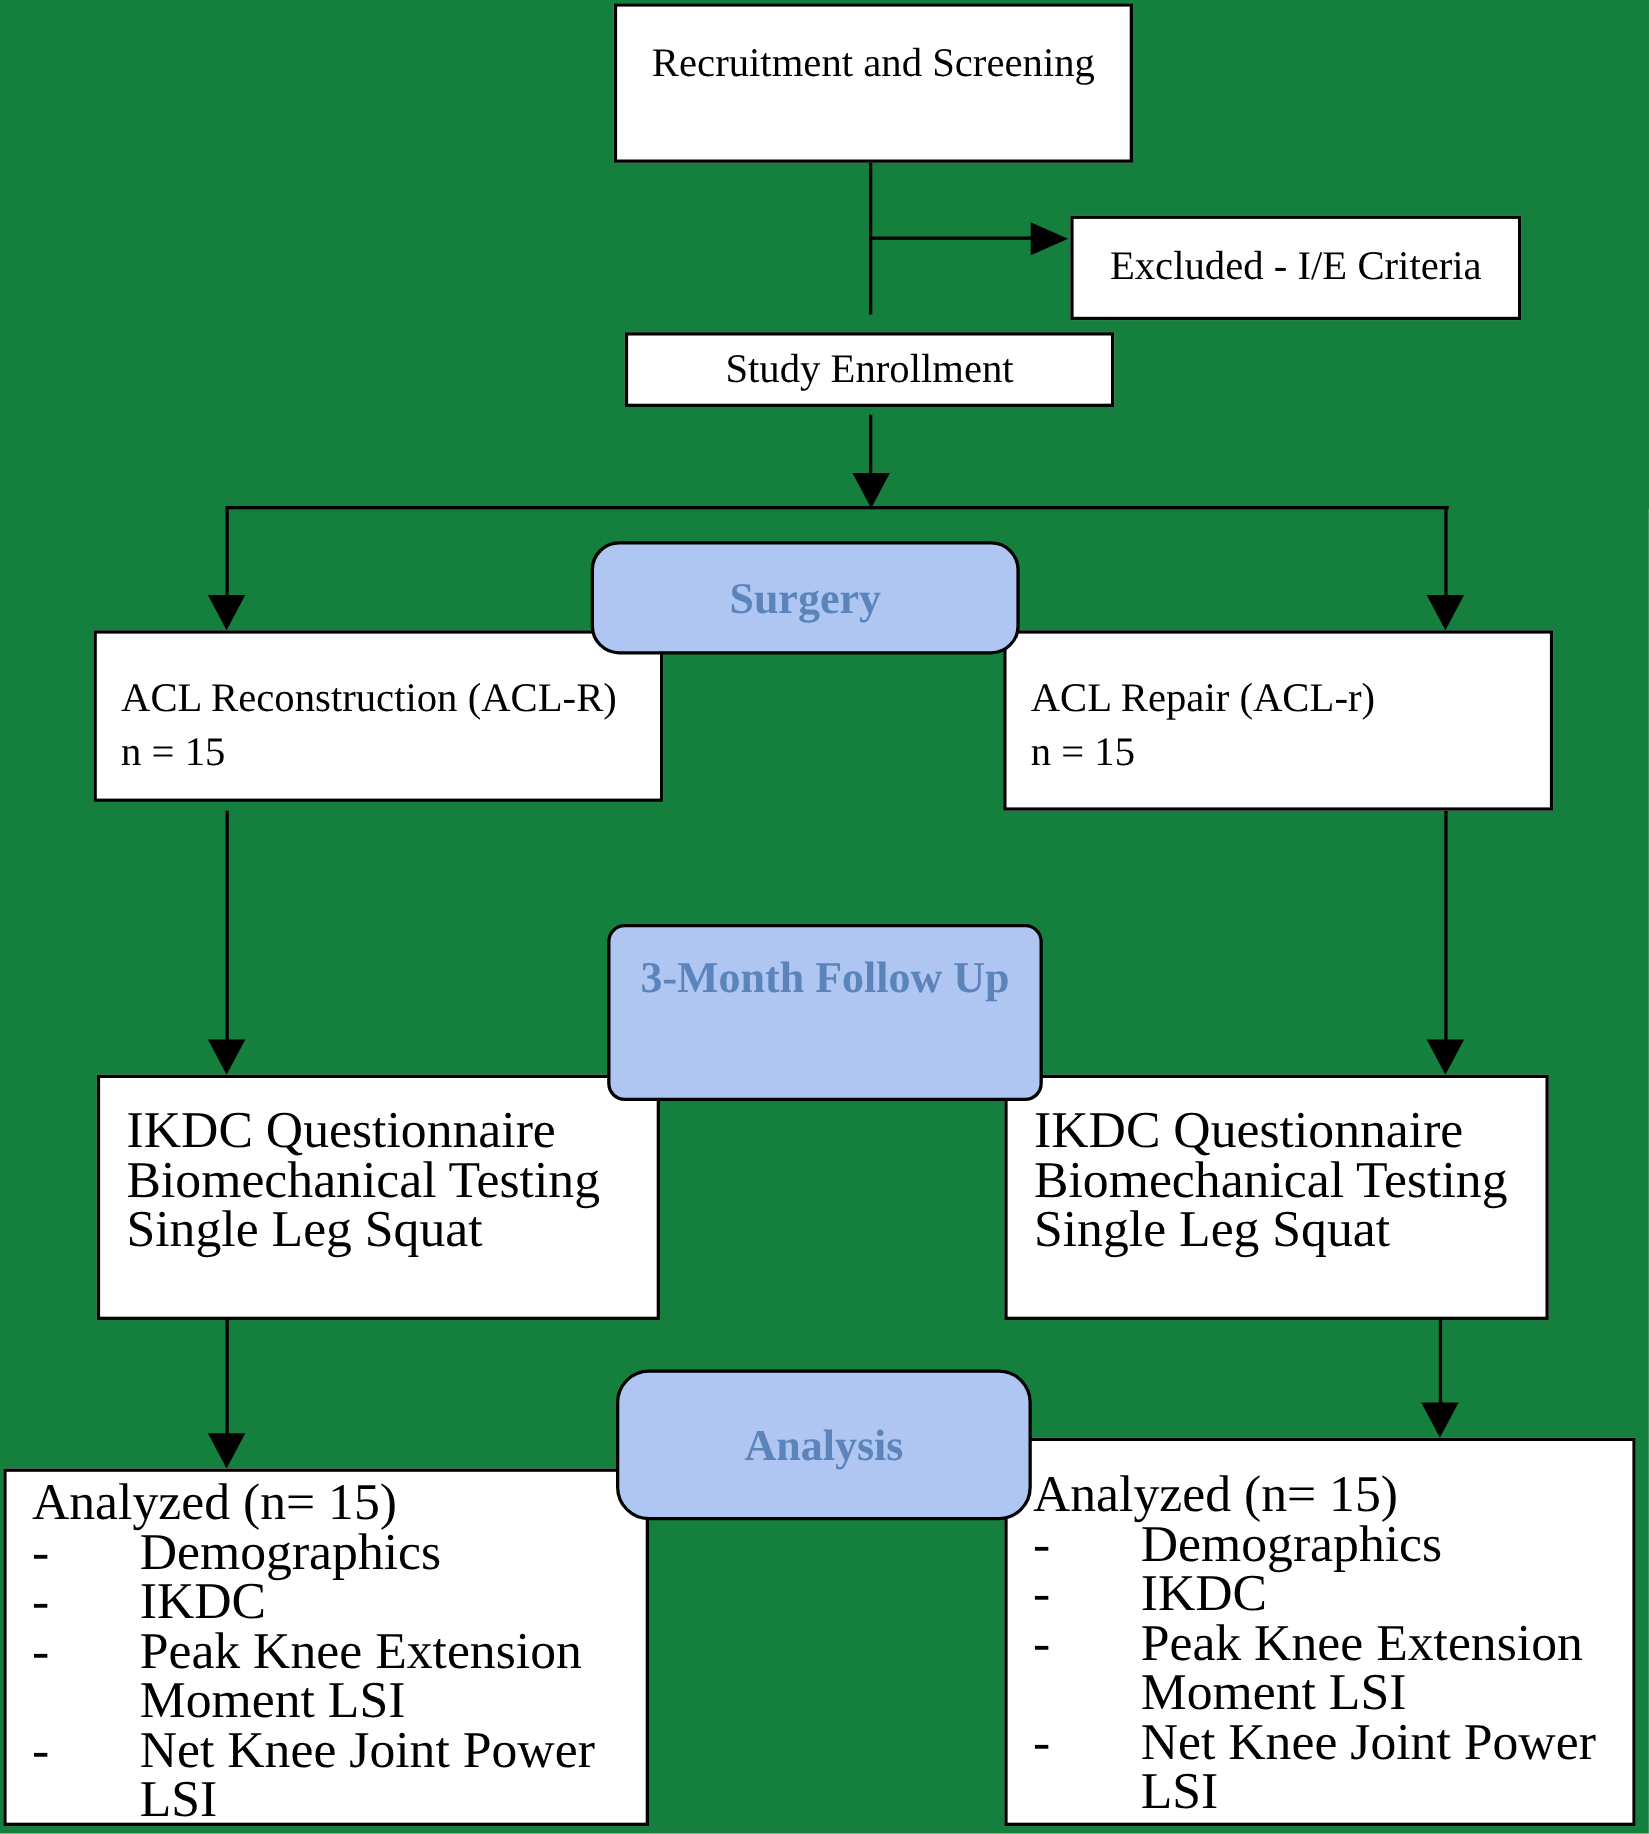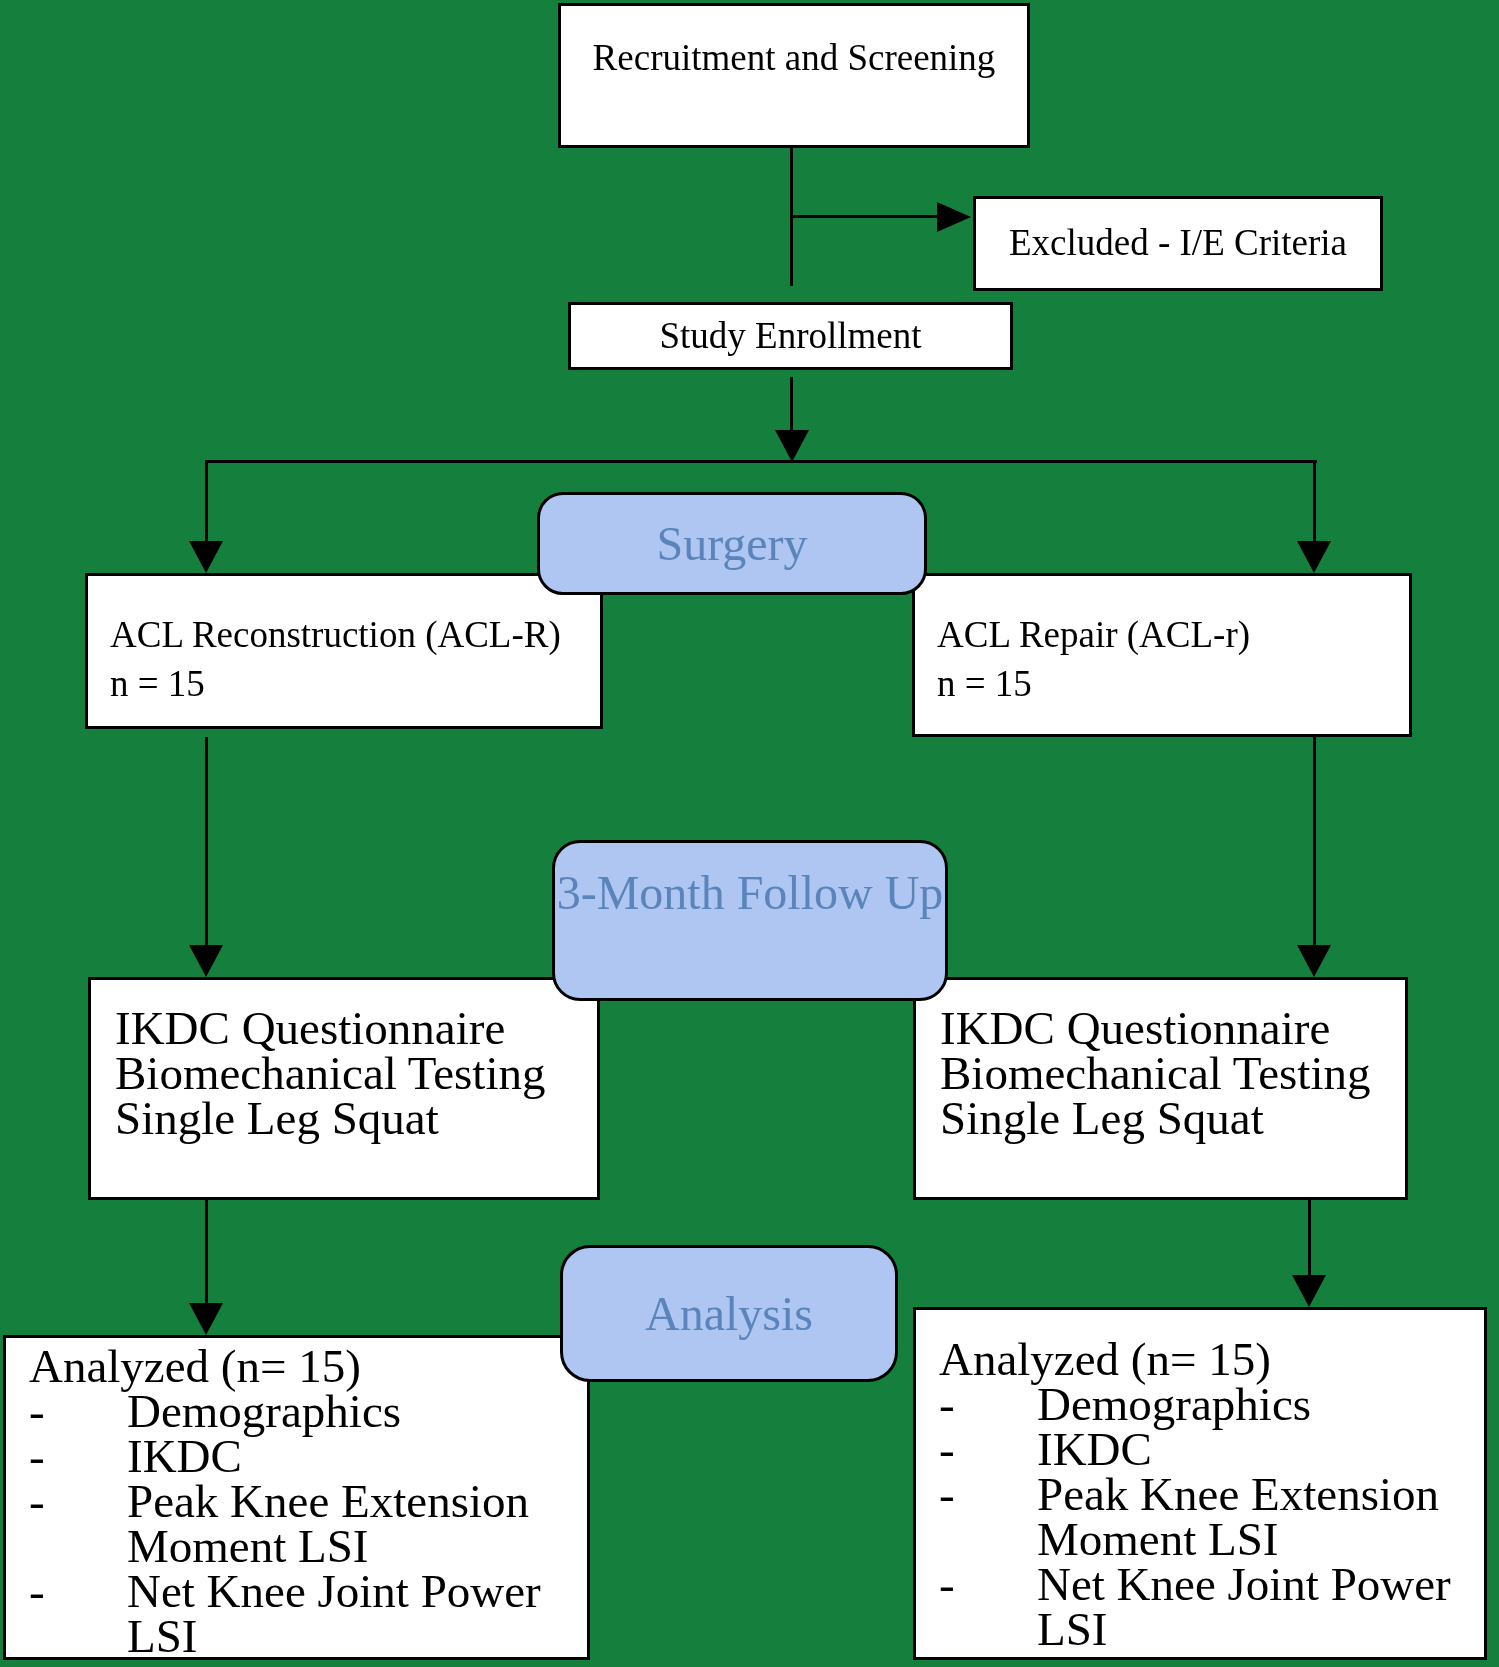--- a/index.html
+++ b/index.html
@@ -14,21 +14,21 @@
   }
   .box.center{display:flex;align-items:center;justify-content:center;text-align:center;margin-top:34px;}
   .box.topcenter{display:flex;justify-content:center;text-align:center;}
   .box.lefttext{padding:34px 20px 0 22px;}
   .listbox{font-size:47px;line-height:45px;}
   .bullet-row{display:flex;}
   .bullet-dash{width:98px;flex:0 0 98px;}
   
   .stage{
     position:absolute;background:#aec6f1;border:3px solid #000;box-sizing:border-box;
-    color:#5b85ba;font-weight:normal;font-size:48px;z-index:30;
+    color:#5b85ba;font-weight:bold;font-size:40px;z-index:30;
     display:flex;justify-content:center;align-items:center;text-align:right;
   }
   
   .line{position:absolute;background:#000;z-index:5;}
   .arrow-down{
     position:absolute;width:0;height:0;z-index:6;
     border-left:17px solid transparent;border-right:17px solid transparent;
     border-top:32px solid #000;
   }
   .arrow-right{
@@ -145,21 +145,21 @@
     <div class="bullet-row">
       <span class="bullet-dash">-</span>
       <span>Net Knee Joint Power LSI</span>
     </div>
   </div>
 
   <div class="stage" style="left:537px;top:492px;width:390px;height:103px;border-radius:26px;">
     <span>Surgery</span>
   </div>
 
-  <div class="stage" style="left:552px;top:840px;width:396px;height:161px;border-radius:28px;align-items:flex-start;padding-top:22px;">
+  <div class="stage" style="left:552px;top:840px;width:396px;height:161px;border-radius:16px;align-items:flex-start;padding-top:22px;">
     <span>3-Month Follow Up</span>
   </div>
 
-  <div class="stage" style="left:560px;top:1245px;width:338px;height:137px;border-radius:30px;">
+  <div class="stage" style="left:560px;top:1245px;width:378px;height:137px;border-radius:30px;">
     <span>Analysis</span>
   </div>
 
 </div>
 
 </body></html>

